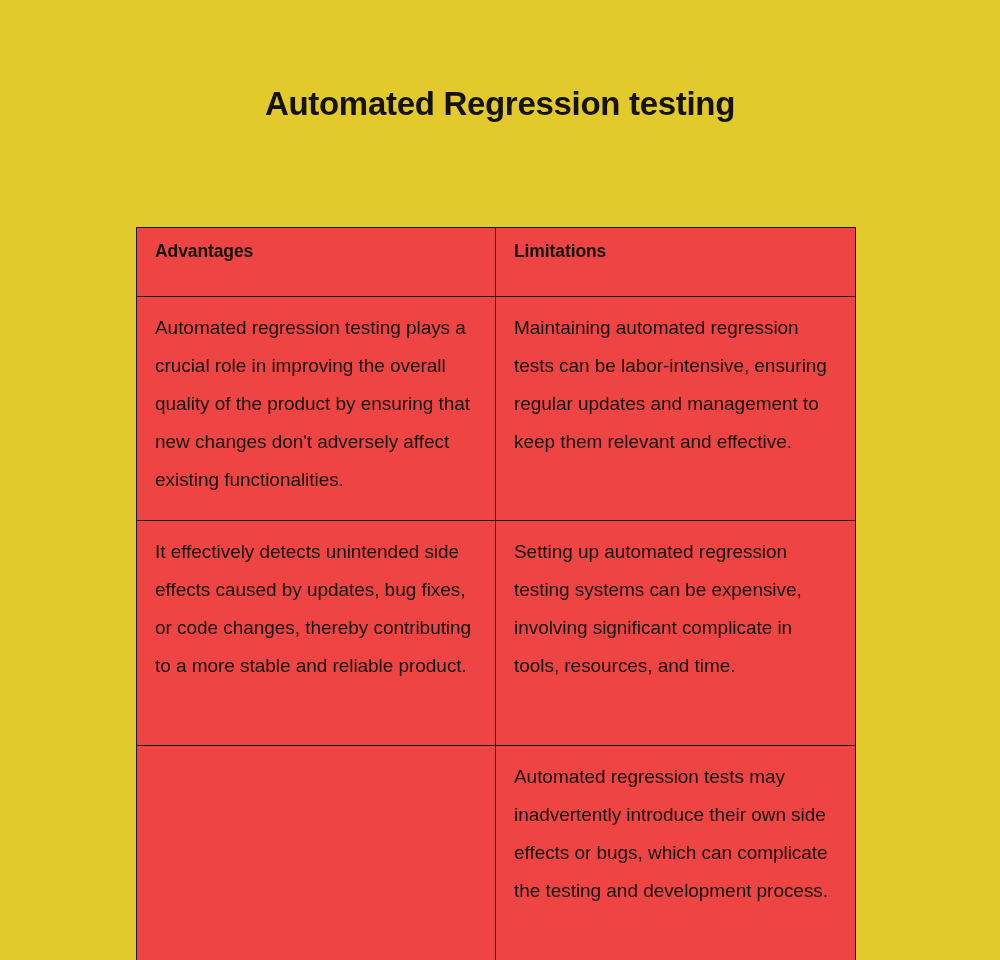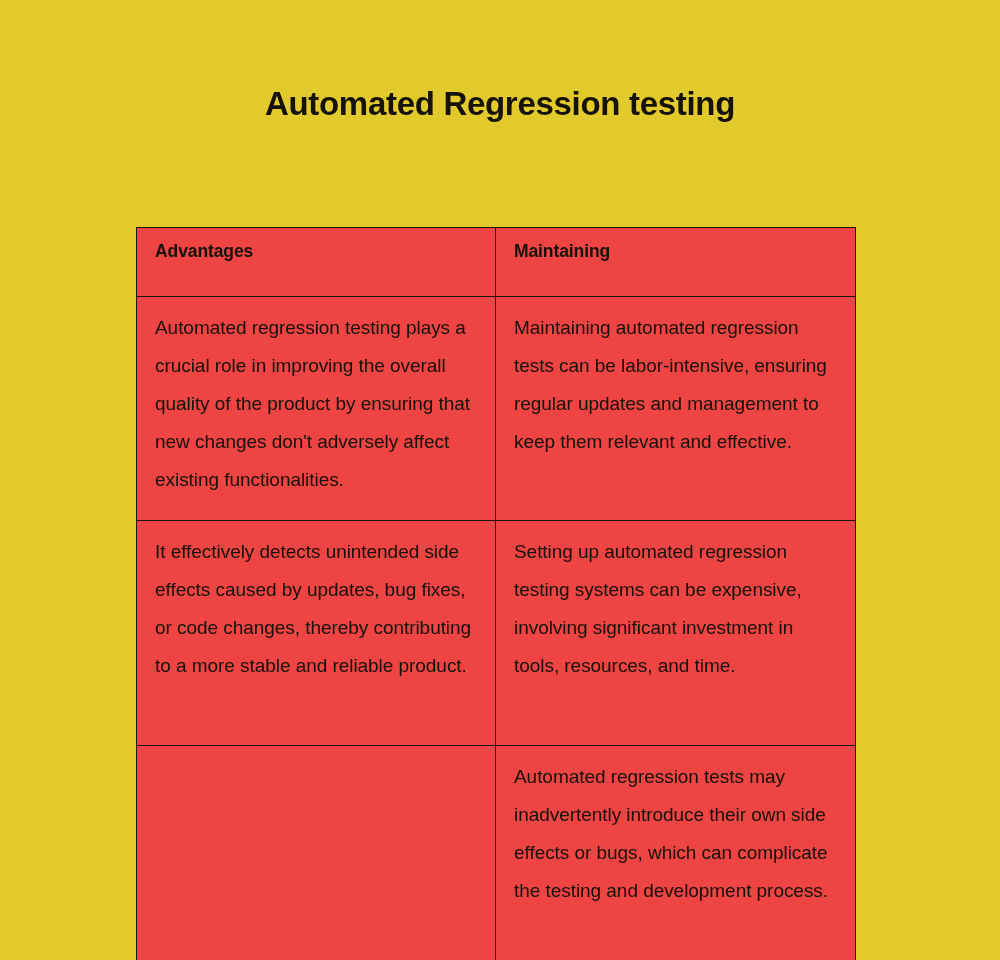--- a/index.html
+++ b/index.html
@@ -87,31 +87,31 @@
 
   <div class="table-wrap">
     <table class="compare-table">
       <colgroup>
         <col class="col-adv">
         <col class="col-lim">
       </colgroup>
       <thead>
         <tr>
           <th>Advantages</th>
-          <th>Maintaining</th>
+          <th>Limitations</th>
         </tr>
       </thead>
       <tbody>
         <tr class="row-1">
           <td>Automated regression testing plays a crucial role in improving the overall quality of the product by ensuring that new changes don't adversely affect existing functionalities.</td>
           <td>Maintaining automated regression tests can be labor-intensive, ensuring regular updates and management to keep them relevant and effective.</td>
         </tr>
         <tr class="row-2">
           <td>It effectively detects unintended side effects caused by updates, bug fixes, or code changes, thereby contributing to a more stable and reliable product.</td>
-          <td>Setting up automated regression testing systems can be expensive, involving significant investment in tools, resources, and time.</td>
+          <td>Setting up automated regression testing systems can be expensive, involving significant complicate in tools, resources, and time.</td>
         </tr>
         <tr class="row-3">
           <td class="empty-cell"></td>
           <td>Automated regression tests may inadvertently introduce their own side effects or bugs, which can complicate the testing and development process.</td>
         </tr>
       </tbody>
     </table>
   </div>
 
 </div>

